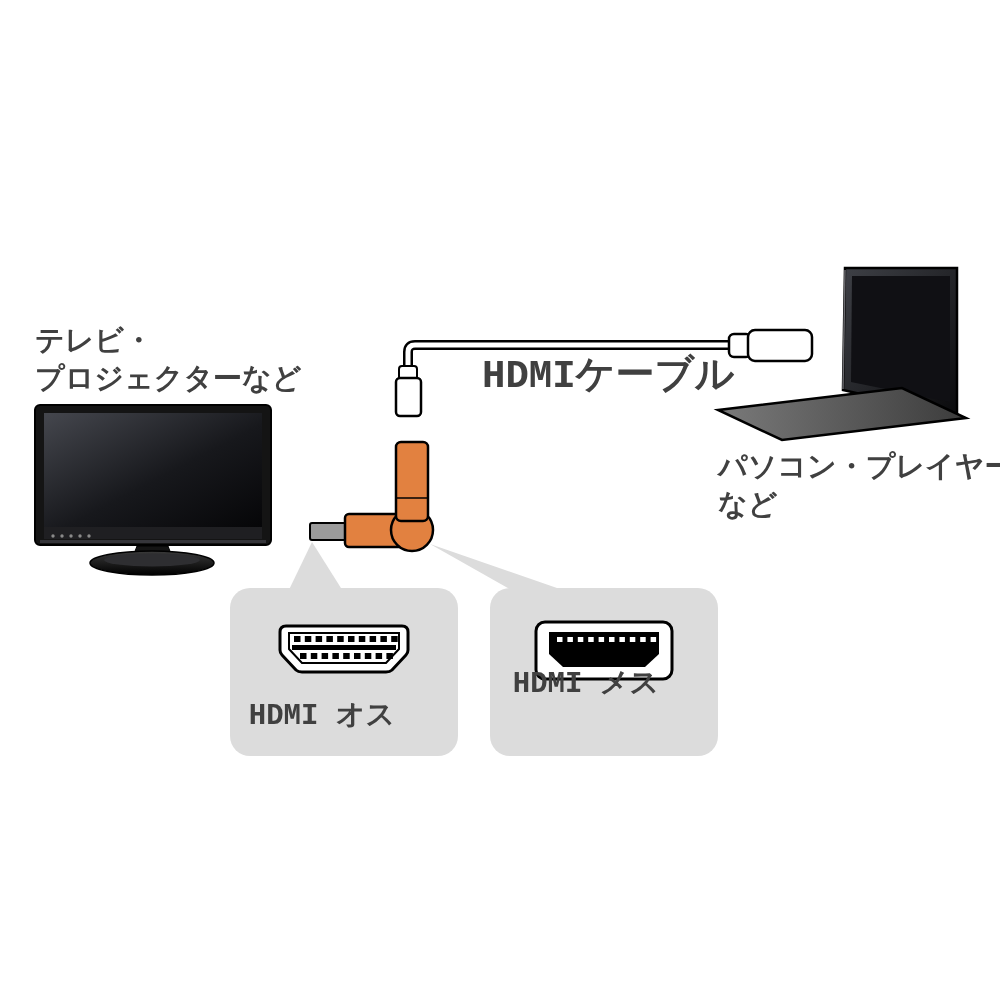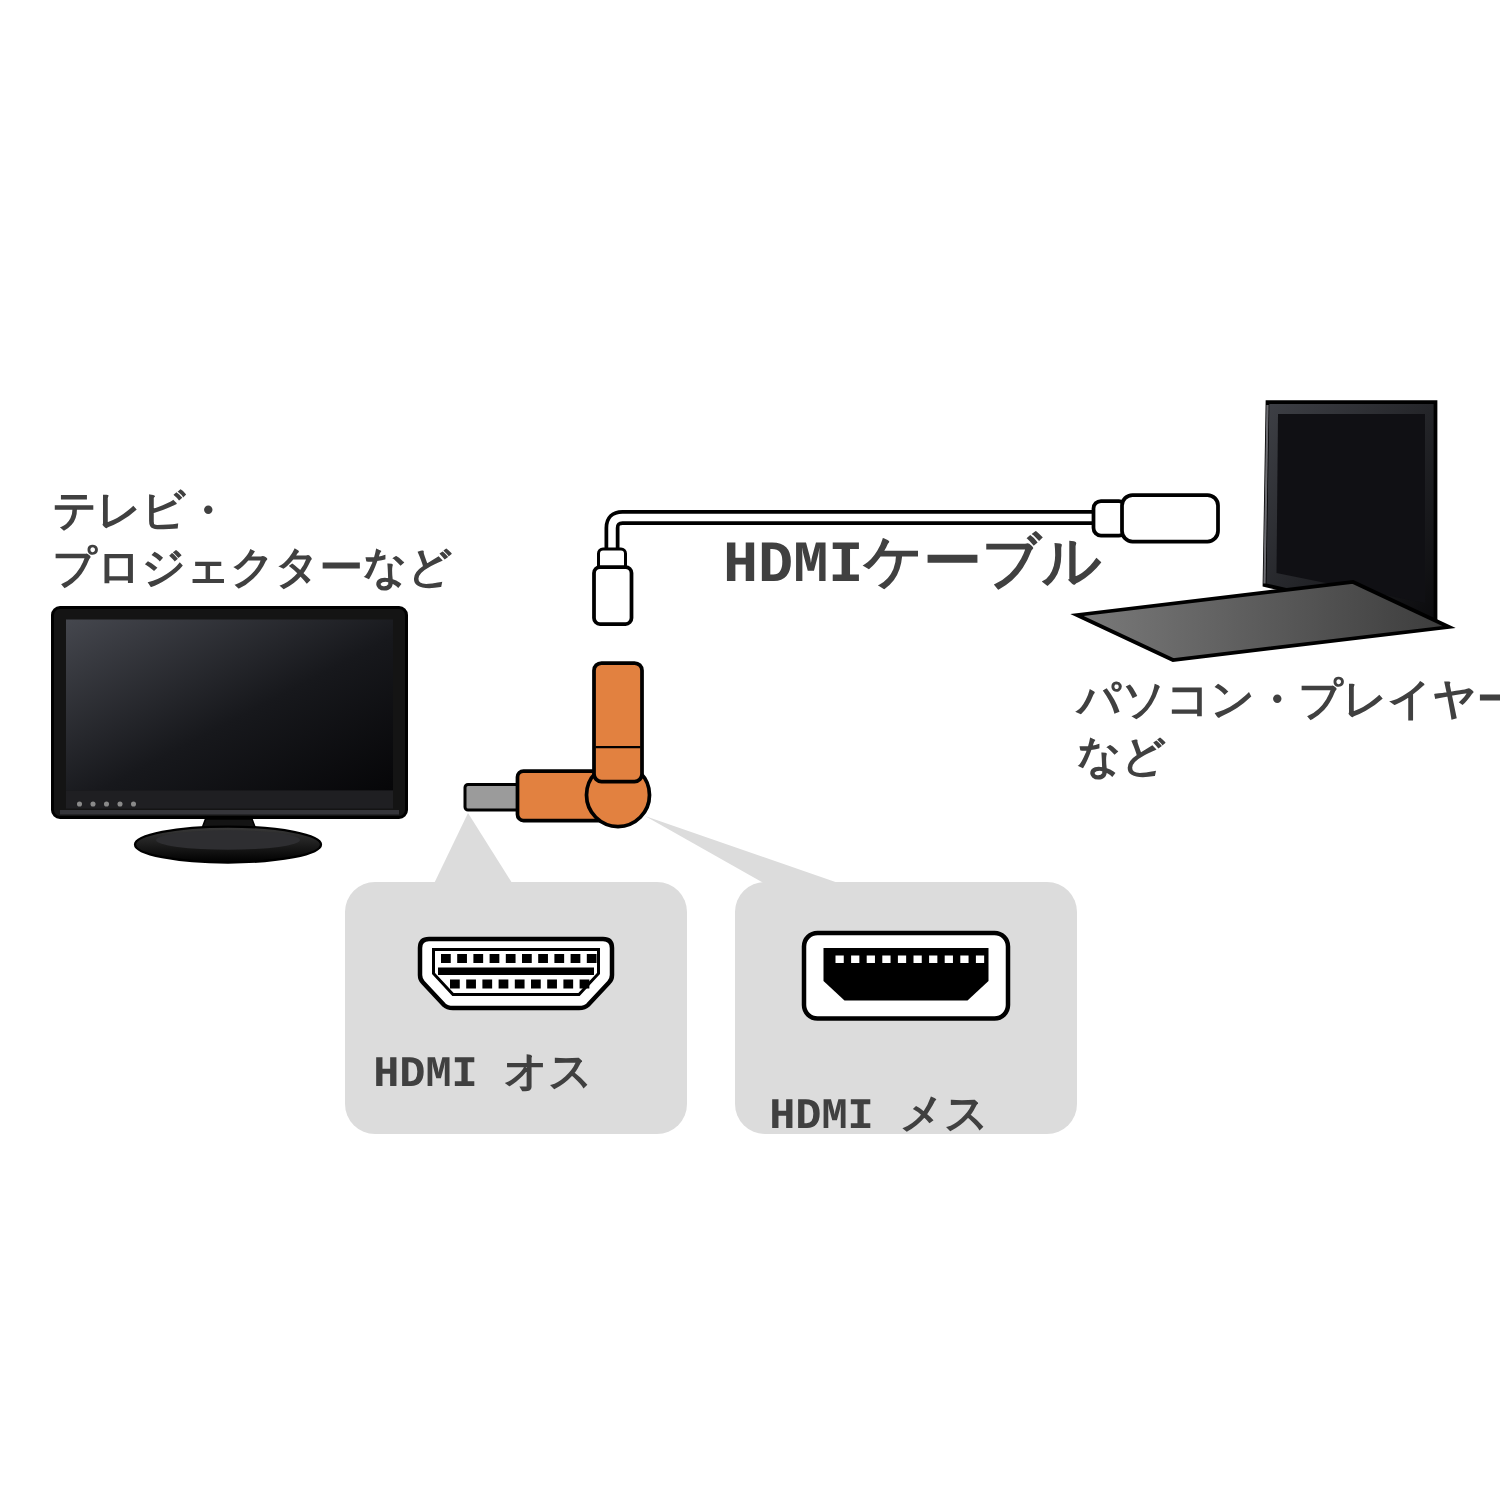--- a/index.html
+++ b/index.html
@@ -18,21 +18,21 @@
     font-size:29px;
     line-height:38px;
     white-space:nowrap;
     font-family:Liberation Mono, monospace;
   }
   .label.center{text-align:center;white-space:normal;}
   .tv-label{left:35px;top:324px;}
   .cable-label{left:482px;top:358px;font-size:39px;}
   .pc-label{left:718px;top:450px;}
   .male-label{left:230px;top:698px;width:184px;}
-  .female-label{left:490px;top:726px;width:192px;}
+  .female-label{left:490px;top:666px;width:192px;}
 </style>
 </head>
 <body>
 
 <div class="stage">
 
 <svg width="1000" height="1000" viewBox="0 0 1000 1000">
   <defs>
     <linearGradient id="screenGrad" x1="0" y1="0" x2="1" y2="1">
       <stop offset="0" stop-color="#45474e"></stop>

